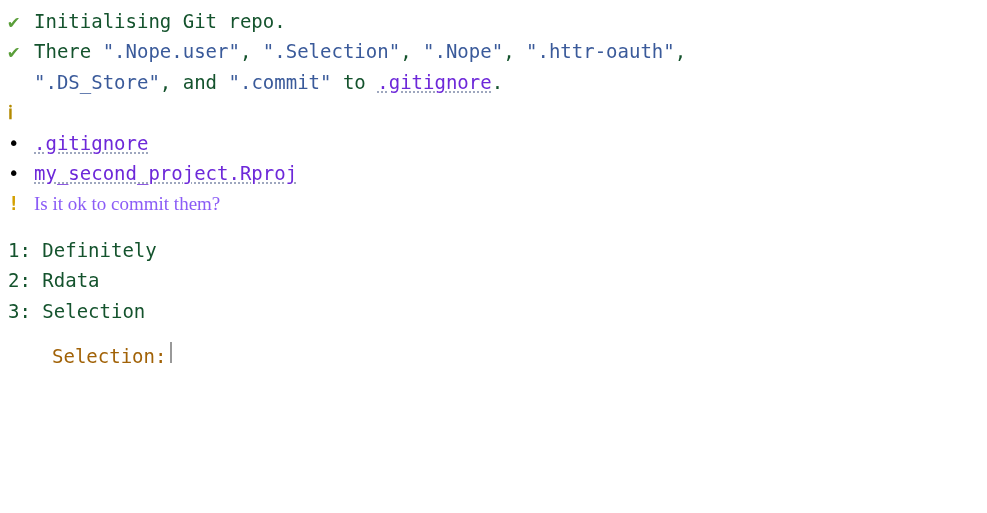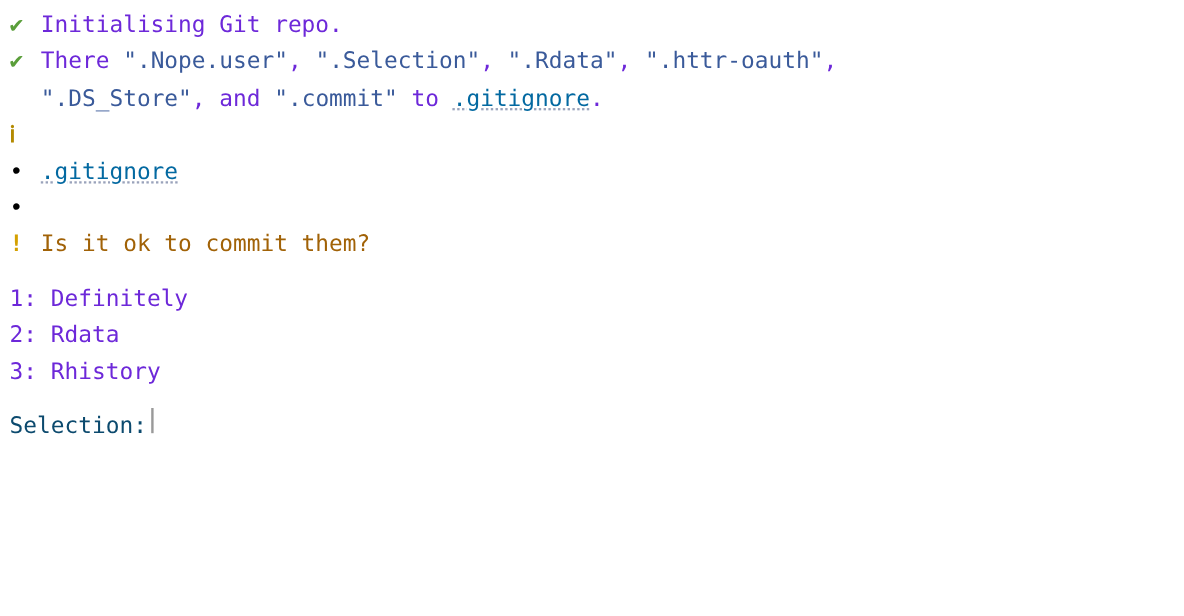--- a/index.html
+++ b/index.html
@@ -18,25 +18,25 @@
     }
     .gutter {
       width: 26px;
       flex: 0 0 26px;
       text-align: left;
     }
     .check { color: #5a9e3a; }
     .info { color: #b38a00; font-weight: bold; }
     .bang { color: #d4a000; font-weight: bold; }
     .bullet { color: #000000; }
-    .plain { color: #6d28d9; }
-    .grey { color: #a16207; }
+    .plain { color: #14532d; }
+    .grey { color: #8b5cf6; font-family: Liberation Serif, serif; }
     .str { color: #3a5a9a; }
-    .link { color: #0369a1; text-decoration: underline dotted #9aa3bb; text-underline-offset: 3px; }
-    .prompt { color: #0c4a6e; }
+    .link { color: #6d28d9; text-decoration: underline dotted #9aa3bb; text-underline-offset: 3px; }
+    .prompt { color: #a16207; margin-left: 44px; }
     .content { display: inline; }
     .cursor {
       display: inline-block;
       width: 2px;
       height: 1.1em;
       background: #999999;
       vertical-align: text-bottom;
       margin-left: 4px;
       margin-bottom: -2px;
     }
@@ -46,21 +46,21 @@
 <body>
 
 <div class="line">
   <span class="gutter check">✔</span>
   <span class="content plain">Initialising Git repo.</span>
 </div>
 
 <div class="line">
   <span class="gutter check">✔</span>
   <span class="content">
-    <span class="plain">There </span><span class="str">"<span>.Nope.user</span>"</span><span class="plain">, </span><span class="str">"<span>.Selection</span>"</span><span class="plain">, </span><span class="str">"<span>.Rdata</span>"</span><span class="plain">, </span><span class="str">"<span>.httr-oauth</span>"</span><span class="plain">,</span>
+    <span class="plain">There </span><span class="str">"<span>.Nope.user</span>"</span><span class="plain">, </span><span class="str">"<span>.Selection</span>"</span><span class="plain">, </span><span class="str">"<span>.Nope</span>"</span><span class="plain">, </span><span class="str">"<span>.httr-oauth</span>"</span><span class="plain">,</span>
   </span>
 </div>
 
 <div class="line">
   <span class="gutter"></span>
   <span class="content">
     <span class="str">"<span>.DS_Store</span>"</span><span class="plain">, and </span><span class="str">"<span>.commit</span>"</span><span class="plain"> to </span><span class="str link">.gitignore</span><span class="plain">.</span>
   </span>
 </div>
 
@@ -68,20 +68,21 @@
   <span class="gutter info">ℹ</span>
 </div>
 
 <div class="line">
   <span class="gutter bullet">•</span>
   <span class="content str link">.gitignore</span>
 </div>
 
 <div class="line">
   <span class="gutter bullet">•</span>
+  <span class="content str link">my_second_project.Rproj</span>
 </div>
 
 <div class="line">
   <span class="gutter bang">!</span>
   <span class="content grey">Is it ok to commit them?</span>
 </div>
 
 <div class="spacer"></div>
 
 <div class="line">
@@ -91,21 +92,21 @@
 </div>
 
 <div class="line">
   <span class="content plain">
     <span>2:</span> <span>Rdata</span>
   </span>
 </div>
 
 <div class="line">
   <span class="content plain">
-    <span>3:</span> <span>Rhistory</span>
+    <span>3:</span> <span>Selection</span>
   </span>
 </div>
 
 <div class="spacer"></div>
 
 <div class="line">
   <span class="content prompt">Selection: </span>
     <span class="cursor"></span>
 </div>
 

